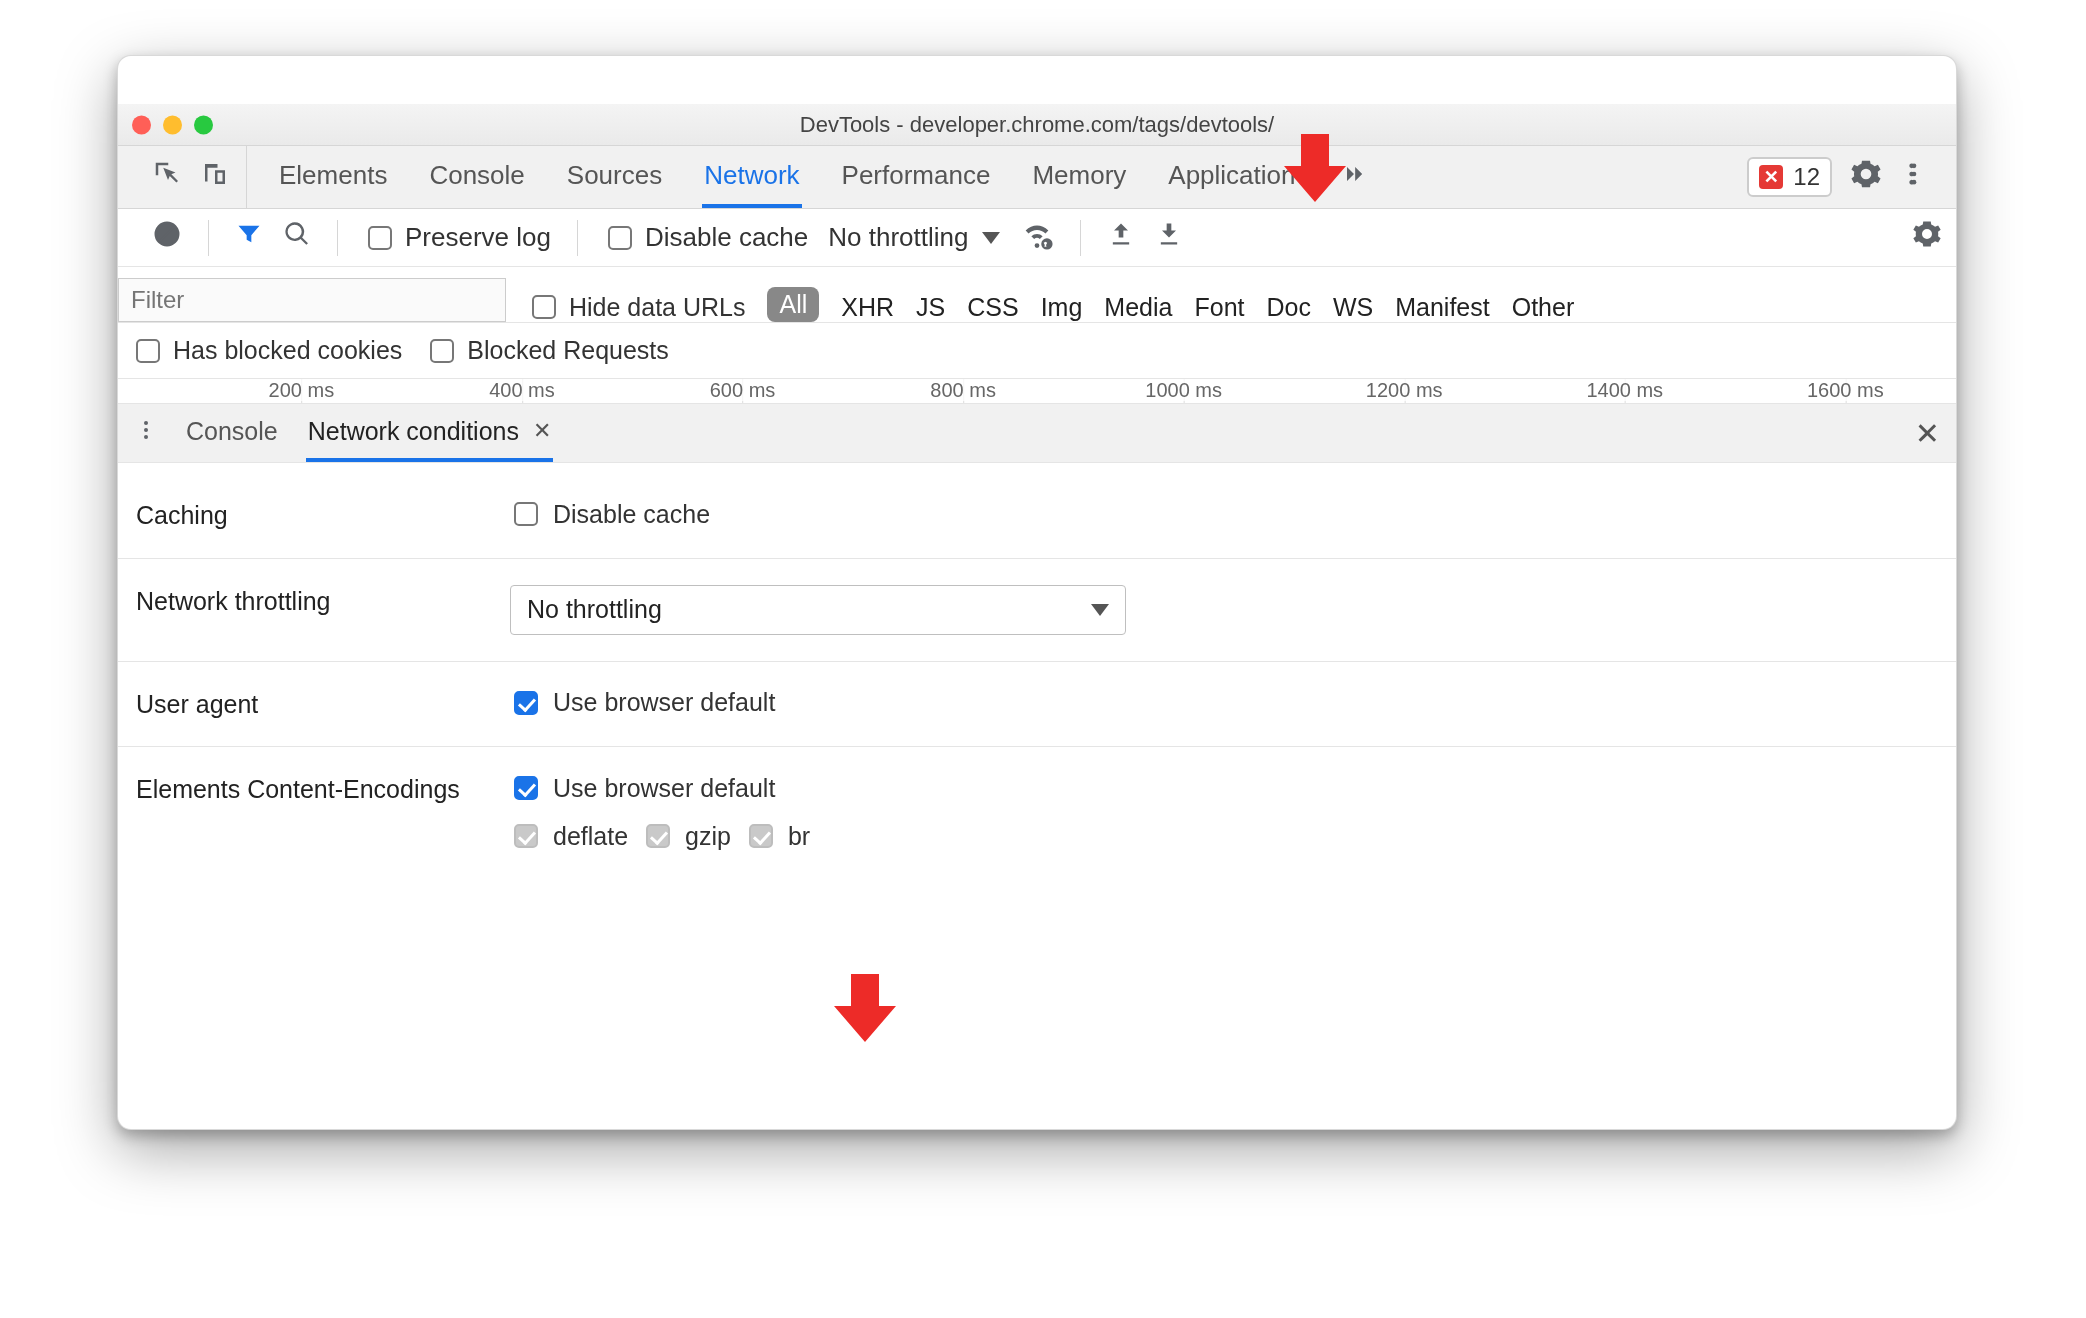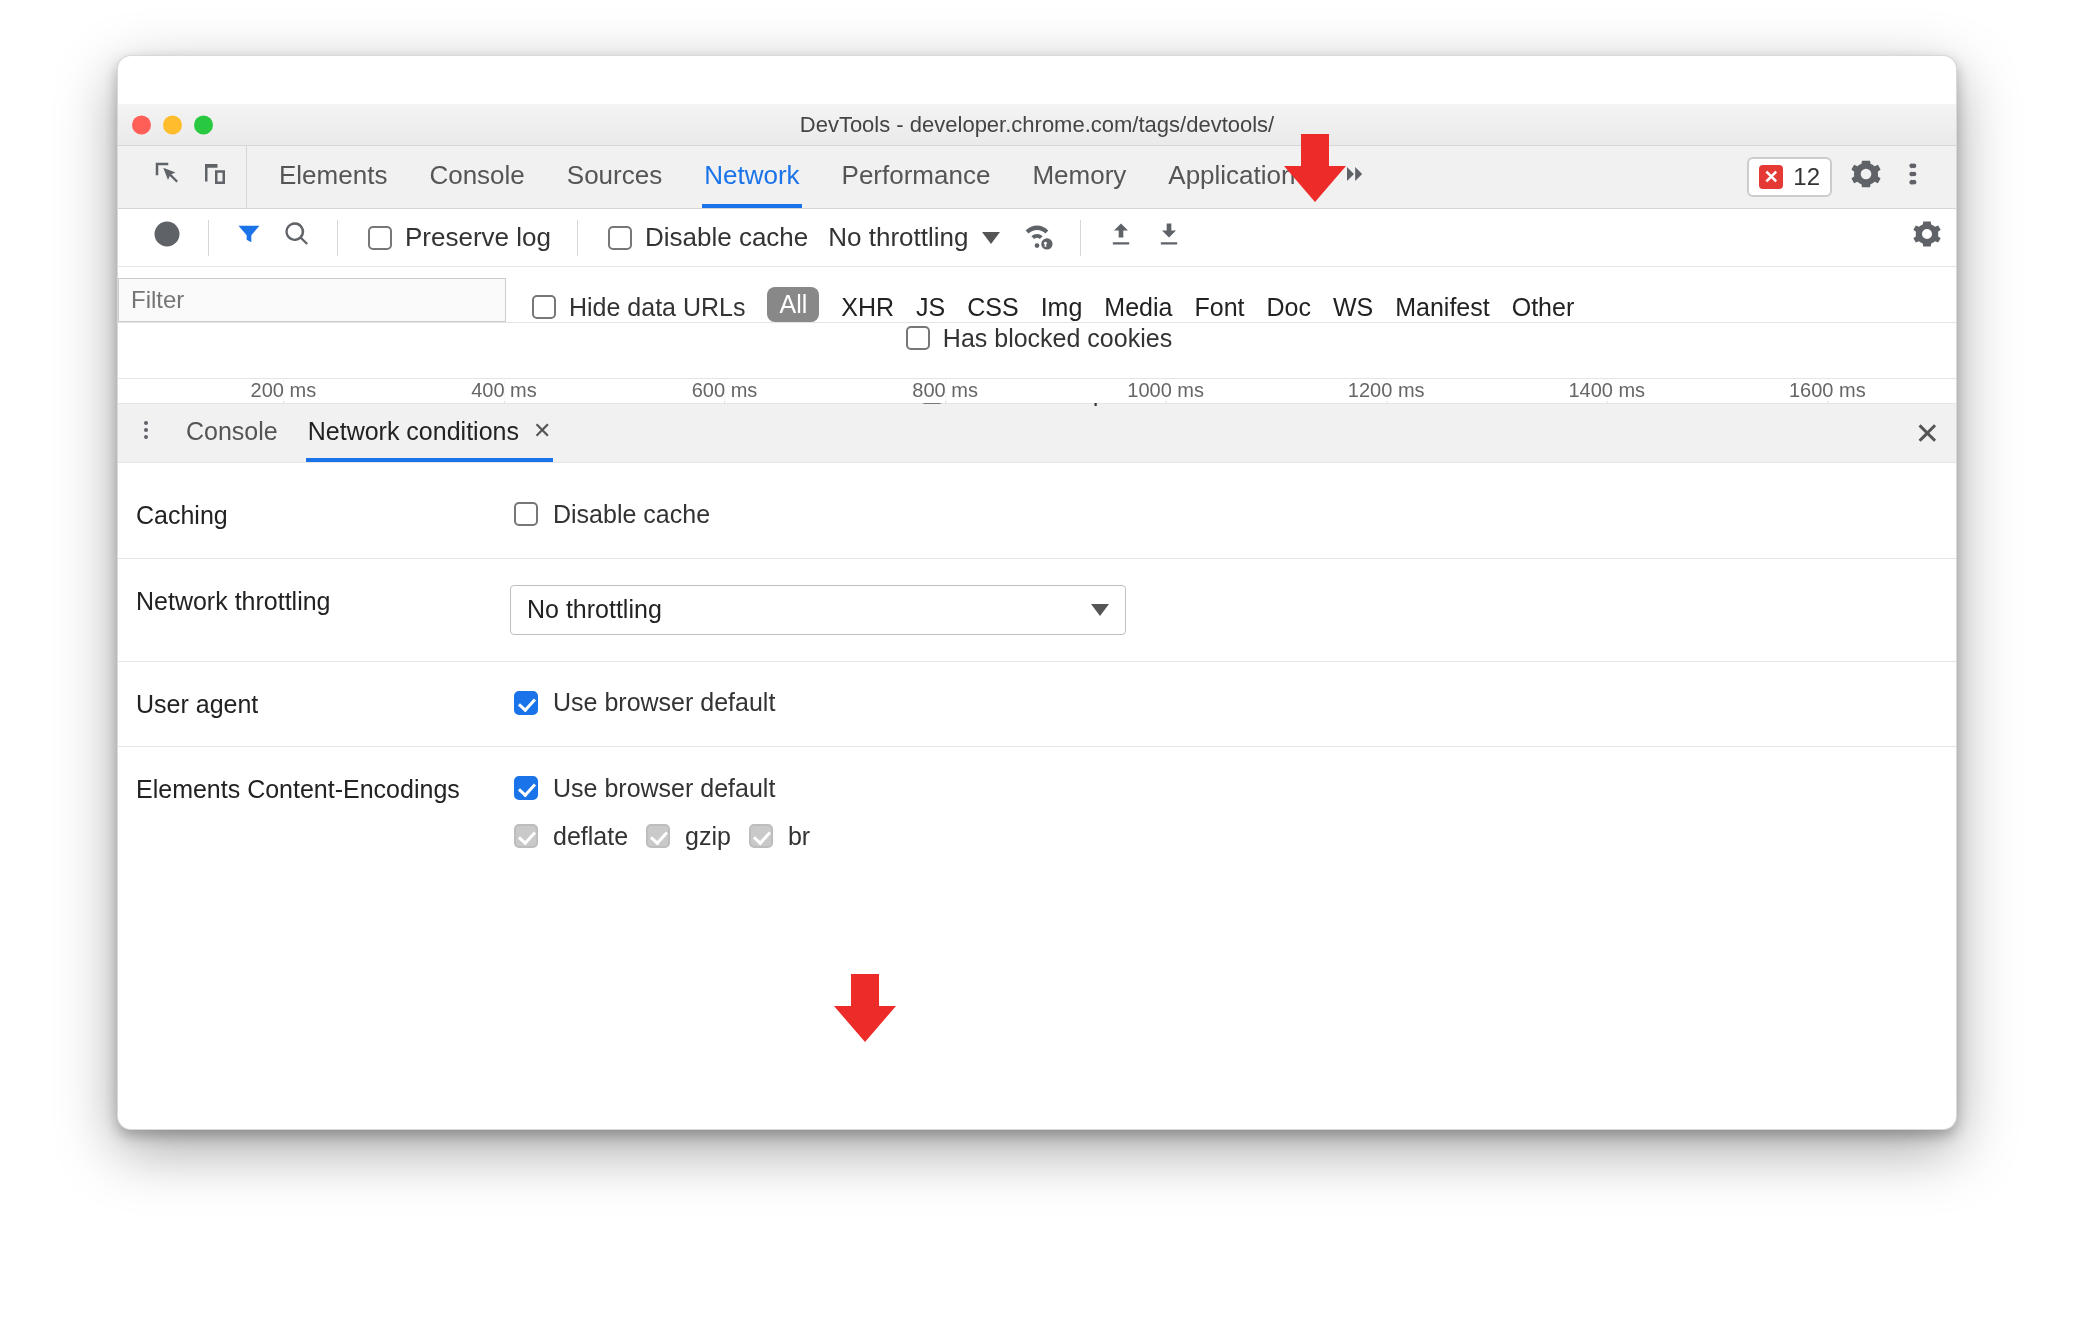--- a/index.html
+++ b/index.html
@@ -111,29 +111,29 @@
   }
   .filter-input{
     width:388px;height:44px;border:1px solid #ccc;background:#fafafa;padding:0 12px;font-size:24px;color:#333;
   }
   .pill-all{background:var(--pill);color:#fff;padding:3px 12px;border-radius:8px;}
   .filter-chip{color:#222;}
 
   
   .blocked-row{
     display:flex;align-items:center;height:56px;border-bottom:1px solid var(--light-border);
-    padding:0 14px;gap:24px;font-size:25px;flex-direction:column;
+    padding:0 14px;gap:24px;font-size:25px;
   }
 
   
   .timeline{
     position:relative;height:24px;background:#fff;overflow:hidden;
   }
   .timeline .tick{
-    position:absolute;top:0;font-size:20px;color:#666;transform:translateX(-50%);
+    position:absolute;top:0;font-size:20px;color:#666;transform:translateX(-50%);margin-left:18px;
   }
   .timeline .tick::before{
     content:"";position:absolute;left:50%;top:-2px;width:1px;height:28px;background:#ddd;
   }
   .timeline .tick span{position:relative;z-index:1;background:rgba(255,255,255,.7);}
 
   
   .drawer-head{
     height:60px;display:flex;align-items:center;
     border-top:1px solid var(--light-border);

